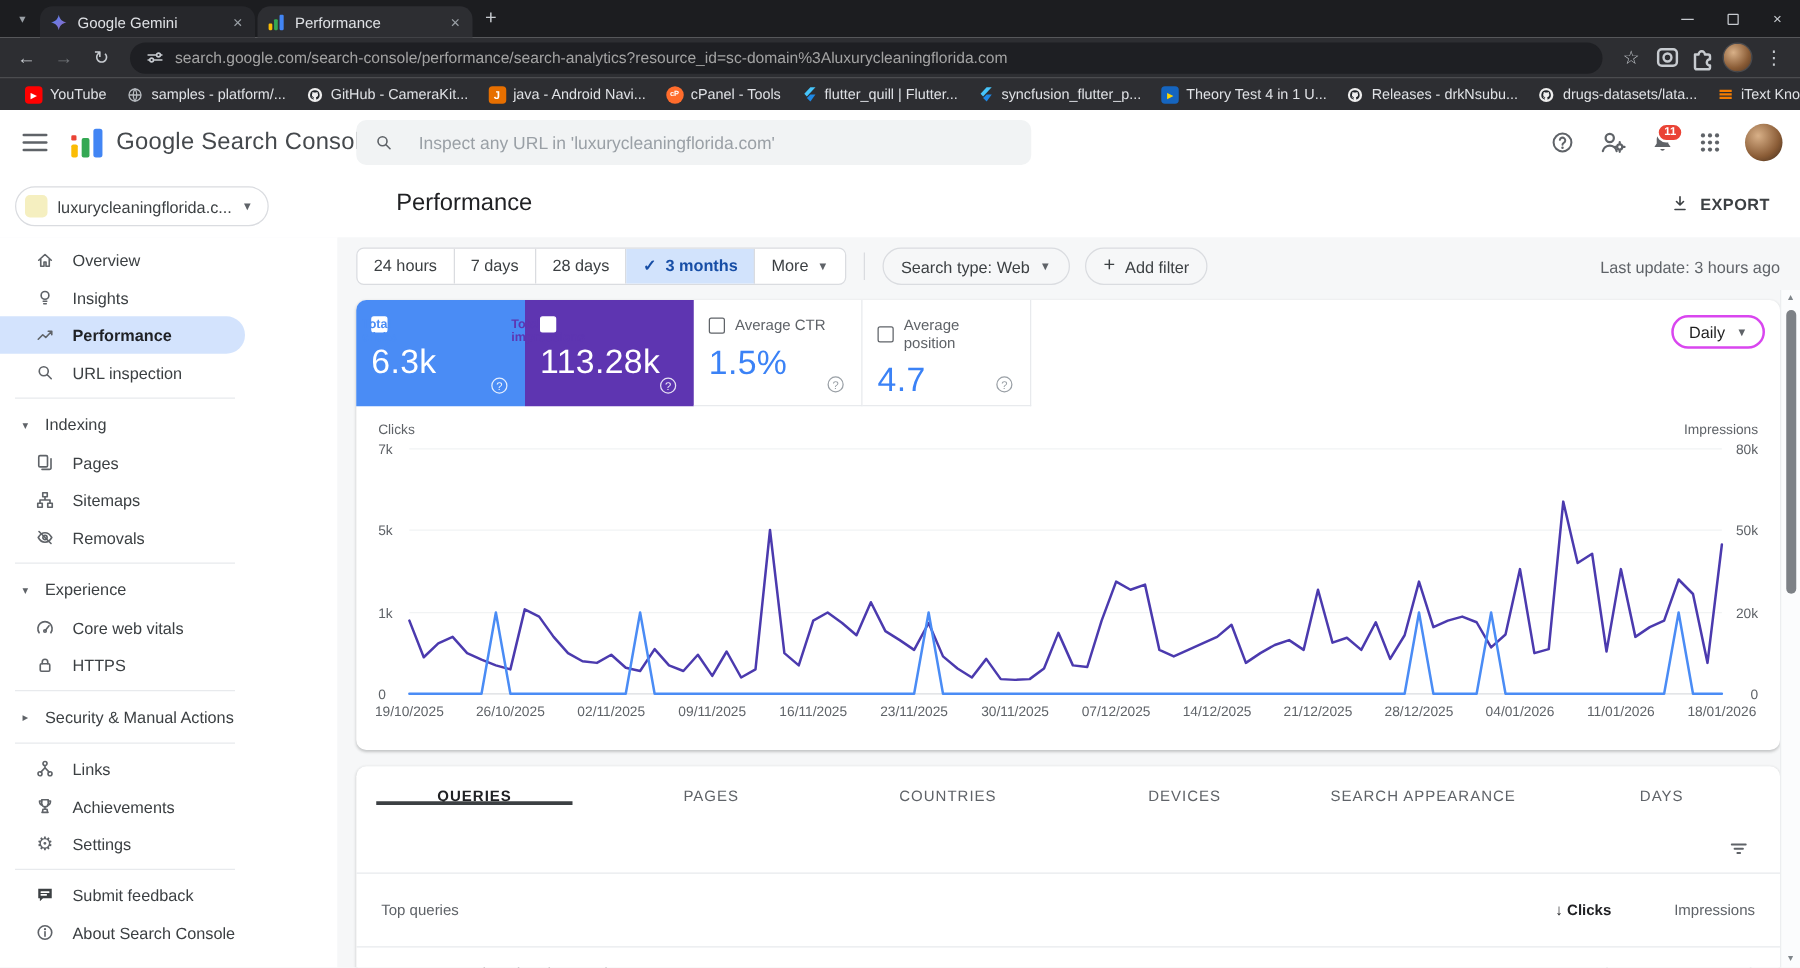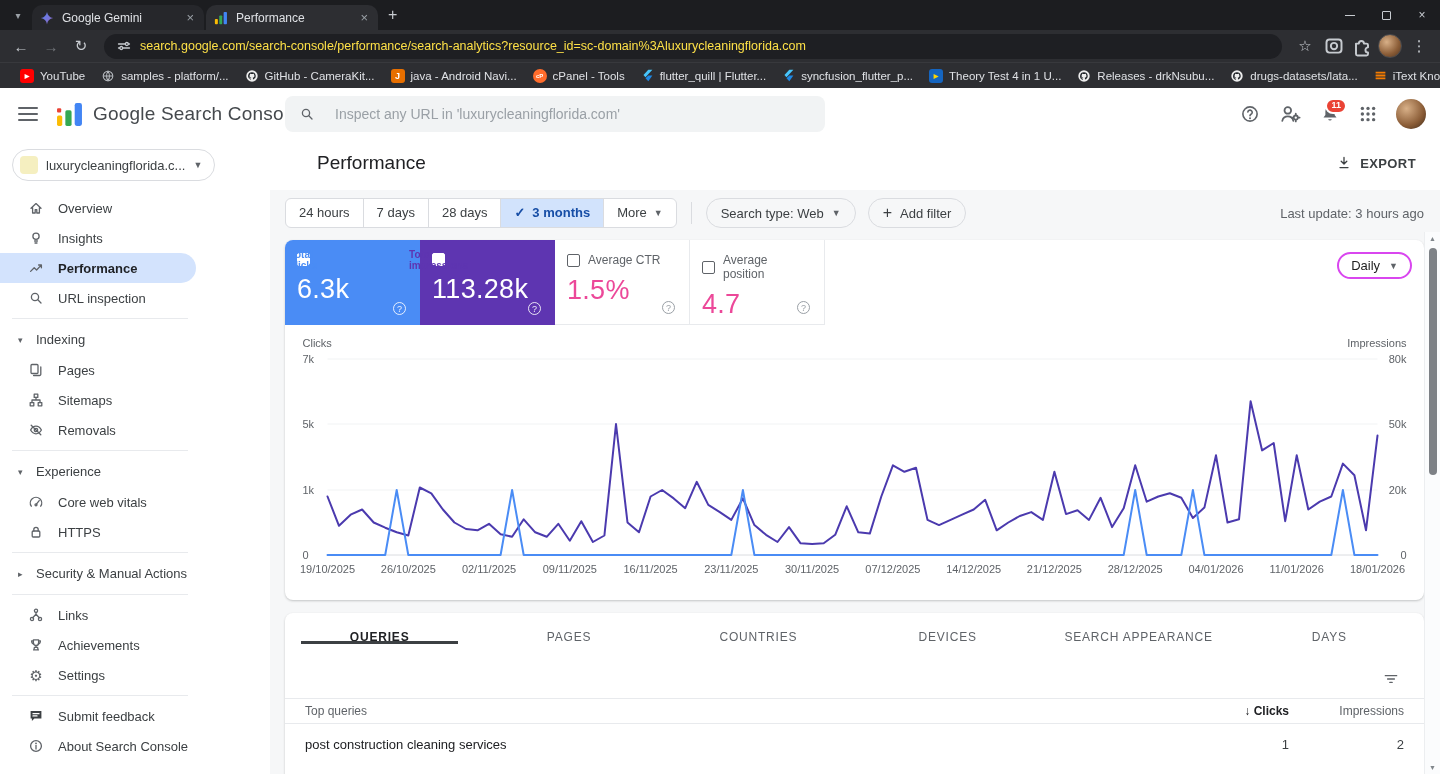--- a/index.html
+++ b/index.html
@@ -17,21 +17,21 @@
   .btab .x{color:#9aa0a6;font-size:13px;padding:0 2px}
   .newtab{color:#c7cbd0;font-size:16px;margin:0 0 6px 8px}
   .winctl{position:absolute;right:0;top:0;height:30px;display:flex;align-items:center}
   .wbtn{width:36px;height:30px;display:flex;align-items:center;justify-content:center;color:#c7cbd0;font-size:12px}
   .wbtn .min{width:10px;border-top:1px solid #c7cbd0}
   .wbtn .max{width:9px;height:9px;border:1px solid #c7cbd0;border-radius:1px}
 
   .toolbar{height:32px;background:#2d2e32;display:flex;align-items:center;padding:0 8px;gap:4px}
   .navbtn{width:26px;height:26px;display:flex;align-items:center;justify-content:center;color:#c7cbd0;font-size:15px}
   .navbtn.dim{color:#72757a}
-  .omnibox{flex:1;height:25px;background:#1e1f23;border-radius:13px;display:flex;align-items:center;padding:0 12px;margin:0 6px;color:#fde047;font-size:12.5px;gap:8px}
+  .omnibox{flex:1;height:25px;background:#1e1f23;border-radius:13px;display:flex;align-items:center;padding:0 12px;margin:0 6px;color:#a3a3a3;font-size:12.5px;gap:8px}
   .omnibox .url{white-space:nowrap;overflow:hidden}
   .tb-ic{width:24px;height:24px;display:flex;align-items:center;justify-content:center;color:#c7cbd0;font-size:15px}
   .avatar-sm{width:24px;height:24px;border-radius:50%;background:radial-gradient(circle at 35% 32%,#d8b088,#8a5c36 60%,#4e3420);border:1px solid #4a4b4f}
 
   .bmbar{height:26px;background:#2d2e32;border-top:1px solid #38393d;display:flex;align-items:center;padding:0 10px;gap:2px}
   .bm{display:flex;align-items:center;gap:6px;color:#dfe1e5;font-size:11.5px;padding:3px 8px;border-radius:6px;white-space:nowrap}
   .fav{width:14px;height:14px;display:inline-flex;align-items:center;justify-content:center;border-radius:3px;font-size:7px;font-weight:bold;flex:0 0 auto}
   .fav.yt{background:#f00;color:#fff;font-size:6px}
   .fav.jv{background:#e76f00;color:#fff;font-size:9px}
   .fav.cp{background:#ff6c2c;color:#fff;border-radius:50%;font-size:6px}
@@ -84,37 +84,37 @@
 
   .card{background:#fff;border-radius:8px;box-shadow:0 1px 2px rgba(60,64,67,.2),0 1px 3px rgba(60,64,67,.08)}
   .chart-card{margin-top:12px;height:360px;position:relative}
   .tiles{display:flex;height:85px}
   .tile{width:135px;padding:13px 12px;position:relative}
   .tile:first-child{border-radius:8px 0 0 0}
   .tile .row1{display:flex;align-items:center;gap:8px;font-size:12px}
   .tile .val{font-size:27px;margin-top:8px;letter-spacing:.3px}
   .tile.sel{color:#fff}
   .tile.plain{border-bottom:1px solid #e8eaed;border-right:1px solid #e8eaed;color:#5f6368}
-  .tile.plain .val{color:#ec4899}
+  .tile.plain .val{color:#3b82f6}
   .cb{width:13px;height:13px;border:1.5px solid #5f6368;border-radius:2px;flex:0 0 auto}
-  .cb.on{background:#fff;border-color:#fff;display:flex;align-items:center;justify-content:center;font-size:10px;font-weight:bold}
+  .cb.on{background:#fff;border-color:#fff;display:flex;align-items:flex-start;justify-content:center;font-size:10px;font-weight:bold}
   .help{position:absolute;right:14px;bottom:10px;width:13px;height:13px;border:1px solid rgba(255,255,255,.85);border-radius:50%;font-size:9px;line-height:12px;text-align:center;color:rgba(255,255,255,.9)}
   .tile.plain .help{border-color:#9aa0a6;color:#9aa0a6}
   .daily-pill{position:absolute;top:12px;right:12px;height:27px;border:2px solid #d946ef;border-radius:14px;display:flex;align-items:center;gap:9px;padding:0 12px;font-size:13px;color:#1f1f1f;background:#fff}
   .chart-wrap{position:absolute;left:0;right:0;top:92px;bottom:0}
   .ax{font:11px "Liberation Sans",sans-serif;fill:#5f6368}
   .tk{font:11px "Liberation Sans",sans-serif;fill:#5f6368}
 
   .table-card{margin-top:13px;height:230px;overflow:hidden}
   .ttabs{display:flex;height:47px}
   .ttab{flex:1;display:flex;align-items:center;justify-content:center;font-size:12px;letter-spacing:.8px;color:#5f6368;position:relative;margin:16px 22px;white-space:nowrap}
   .ttab.active{color:#202124;font-weight:bold}
   .ttab.active::after{content:'';position:absolute;left:-6px;right:-6px;bottom:0;height:3px;background:#3c4043}
   .ticonrow{height:38px;display:flex;justify-content:flex-end;align-items:center;padding-right:24px;color:#5f6368}
-  .thead{height:26px;border-top:1px solid #e8eaed;border-bottom:1px solid #e8eaed;display:flex;align-items:center;padding:0 20px;font-size:12px;color:#5f6368}
+  .thead{height:60px;border-top:1px solid #e8eaed;border-bottom:1px solid #e8eaed;display:flex;align-items:center;padding:0 20px;font-size:12px;color:#5f6368}
   .thead .qcol{flex:1}
   .ccol{width:100px;text-align:right}
   .icol{width:115px;text-align:right}
   .thead .ccol{color:#202124;font-weight:bold}
   .trow{height:40px;display:flex;align-items:center;padding:0 20px;font-size:13px;color:#202124}
   .trow .qcol{flex:1}
   .trow .ccol,.trow .icol{color:#3c4043}
 
   .scrollbar{position:absolute;top:42px;right:0;width:16px;bottom:0;background:#fbfcfd;border-left:1px solid #eceef0}
   .sb-arrow{position:absolute;left:0;right:0;text-align:center;font-size:7px;color:#80868b}

